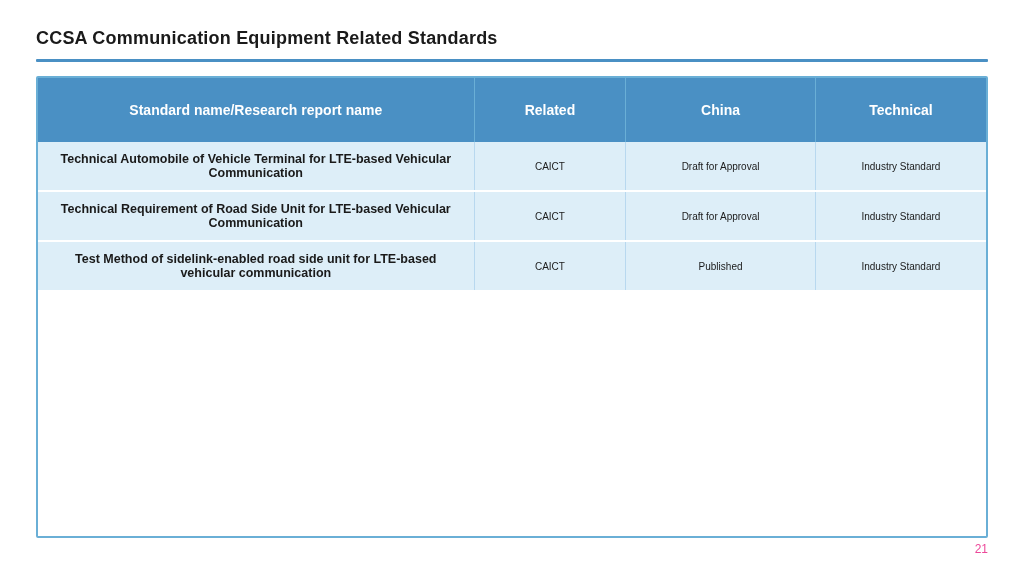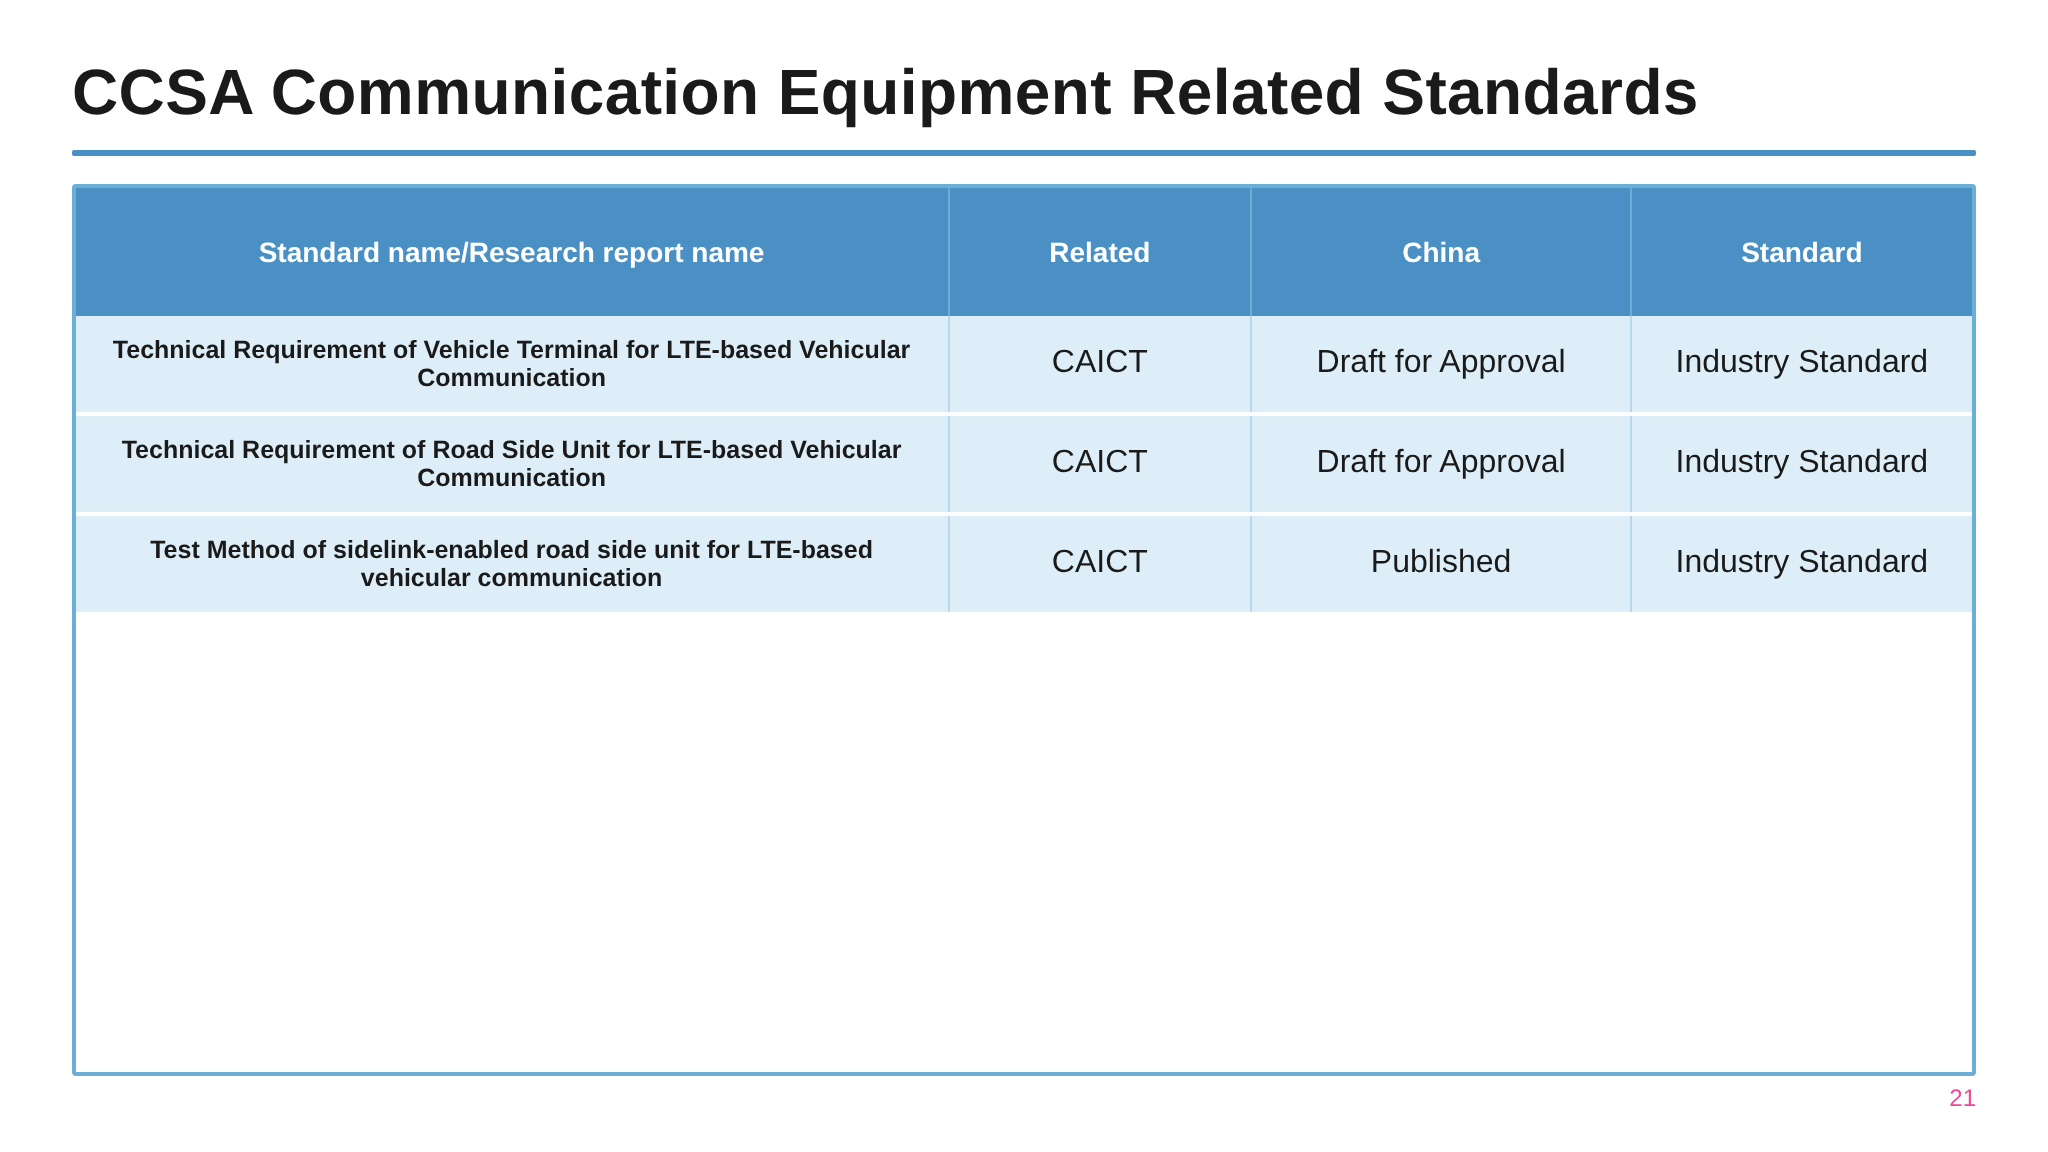--- a/index.html
+++ b/index.html
@@ -12,21 +12,21 @@
       position: relative;
     }
     .page {
       width: 1024px;
       height: 576px;
       padding: 28px 36px 20px 36px;
       display: flex;
       flex-direction: column;
     }
     .page-title {
-      font-size: 32px;
+      font-size: 18px;
       font-weight: 900;
       color: #1a1a1a;
       margin-bottom: 10px;
       letter-spacing: 0.2px;
     }
     .title-underline {
       height: 3px;
       background: #4a90c4;
       margin-bottom: 14px;
       border-radius: 1px;
@@ -53,21 +53,21 @@
       padding: 24px 8px;
       border-right: 1px solid #6aafd6;
     }
     thead th:last-child { border-right: none; }
     tbody tr {
       background: #ddeef8;
       border-bottom: 2px solid #ffffff;
     }
     tbody tr:last-child { border-bottom: none; }
     tbody td {
-      font-size: 16px;
+      font-size: 10px;
       text-align: center;
       vertical-align: middle;
       padding: 10px 8px;
       border-right: 1px solid #b8d8ef;
       color: #1a1a1a;
     }
     tbody td:last-child { border-right: none; }
     tbody td.name-col {
       text-align: center;
       font-weight: 700;
@@ -96,26 +96,26 @@
         <col class="col-name">
         <col class="col-leader">
         <col class="col-state">
         <col class="col-category">
       </colgroup>
       <thead>
         <tr>
           <th>Standard name/Research report name</th>
           <th>Related</th>
           <th>China</th>
-          <th>Standard</th>
+          <th>Technical</th>
         </tr>
       </thead>
       <tbody id="table-body">
       <tr>
-            <td class="name-col">Technical Requirement of  Vehicle Terminal for LTE-based Vehicular Communication</td>
+            <td class="name-col">Technical Automobile of  Vehicle Terminal for LTE-based Vehicular Communication</td>
             <td>CAICT</td>
             <td>Draft for Approval</td>
             <td>Industry Standard</td>
           </tr>
           <tr>
             <td class="name-col">Technical Requirement of Road Side Unit for LTE-based Vehicular Communication</td>
             <td>CAICT</td>
             <td>Draft for Approval</td>
             <td>Industry Standard</td>
           </tr>

